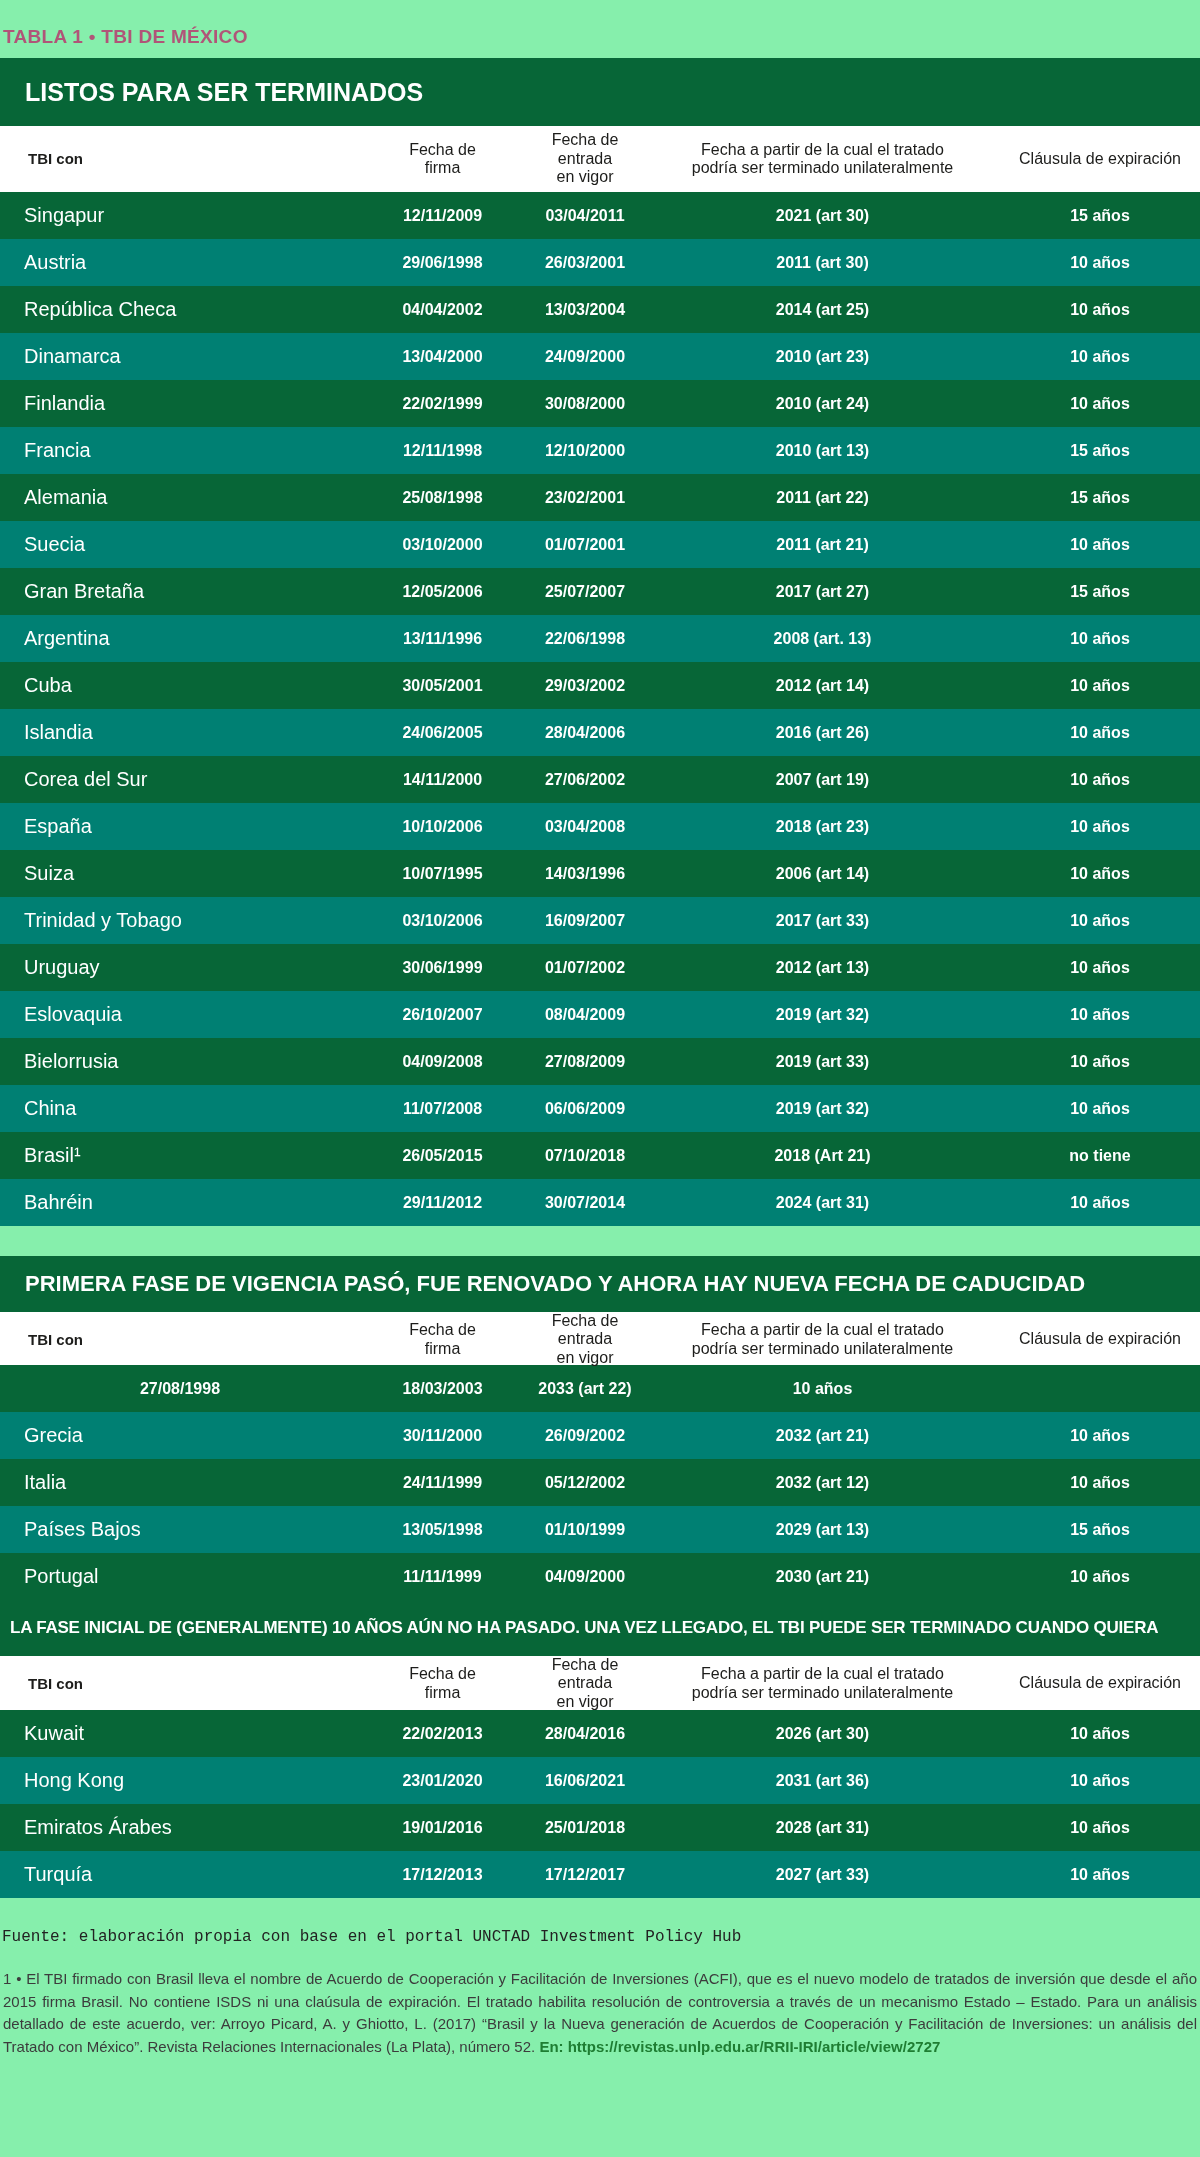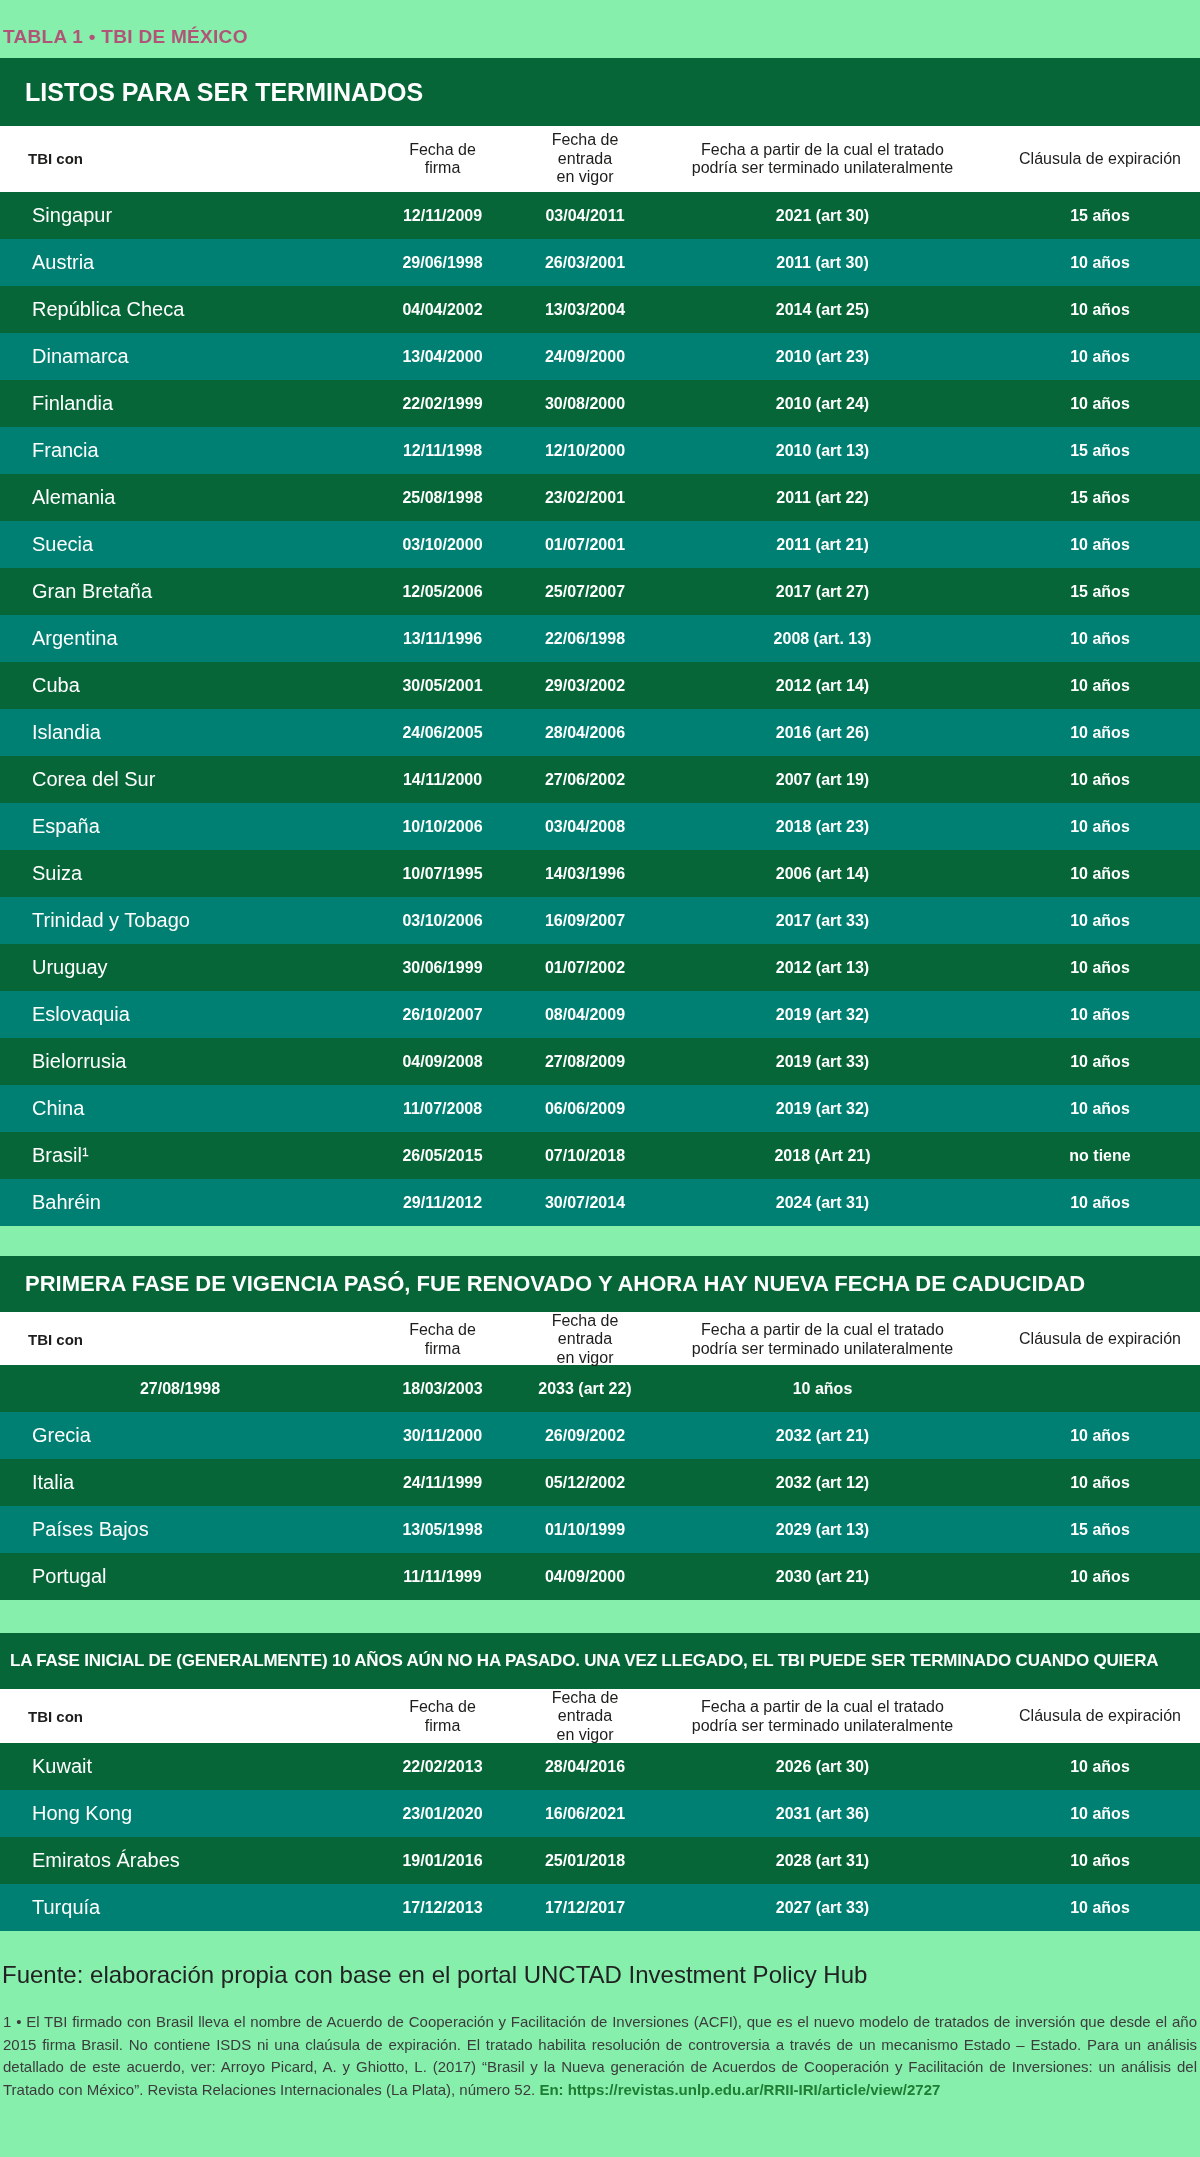--- a/index.html
+++ b/index.html
@@ -23,21 +23,21 @@
     height:58px;
   }
 
   .band{
     background:var(--band-green);
     color:#fff;display:flex;align-items:center;
     padding-left:25px;font-weight:600;
   }
   .band-0{height:68px;font-size:25px}
   .band-1{height:56px;font-size:22px;margin-top:30px}
-  .band-2{height:56px;font-size:17px;letter-spacing:-.2px;margin-top:33px;padding-left:10px}
+  .band-2{height:56px;font-size:17px;letter-spacing:-.2px;padding-left:10px}
 
   .grid{
     display:grid;
     grid-template-columns:360px 165px 120px 355px 200px;
     align-items:center;width:1200px;
   }
   .colhead{background:#fff}
   .colhead-0{height:66px}
   .colhead-1{height:53px}
   .colhead-2{height:54px}
@@ -49,26 +49,26 @@
     text-align:left;padding-left:28px;font-weight:700;font-size:15px;
   }
 
   .row{min-height:47px;padding:4px 0;color:#fff}
   .row.dark{background:var(--row-dark)}
   .row.teal{background:var(--row-teal)}
   .cell{
     font-size:16px;font-weight:700;text-align:center;white-space:pre-line;
   }
   .cell.first{
-    text-align:left;padding-left:32px;font-weight:400;font-size:20px;line-height:1.22;
+    text-align:left;padding-left:24px;font-weight:400;font-size:20px;line-height:1.22;
   }
 
   .source-line{
     margin:30px 0 8px 2px;
-    font-size:24px;color:#222;
+    font-size:16px;color:#222;font-family:Liberation Mono, monospace;
   }
   .footnote{
     margin:22px 3px 0 3px;
     font-size:15px;line-height:1.5;color:var(--footnote-ink);
     text-align:justify;
   }
   .footnote a{
     color:var(--link-green);font-weight:700;text-decoration:none;
     word-break:break-all;
   }

